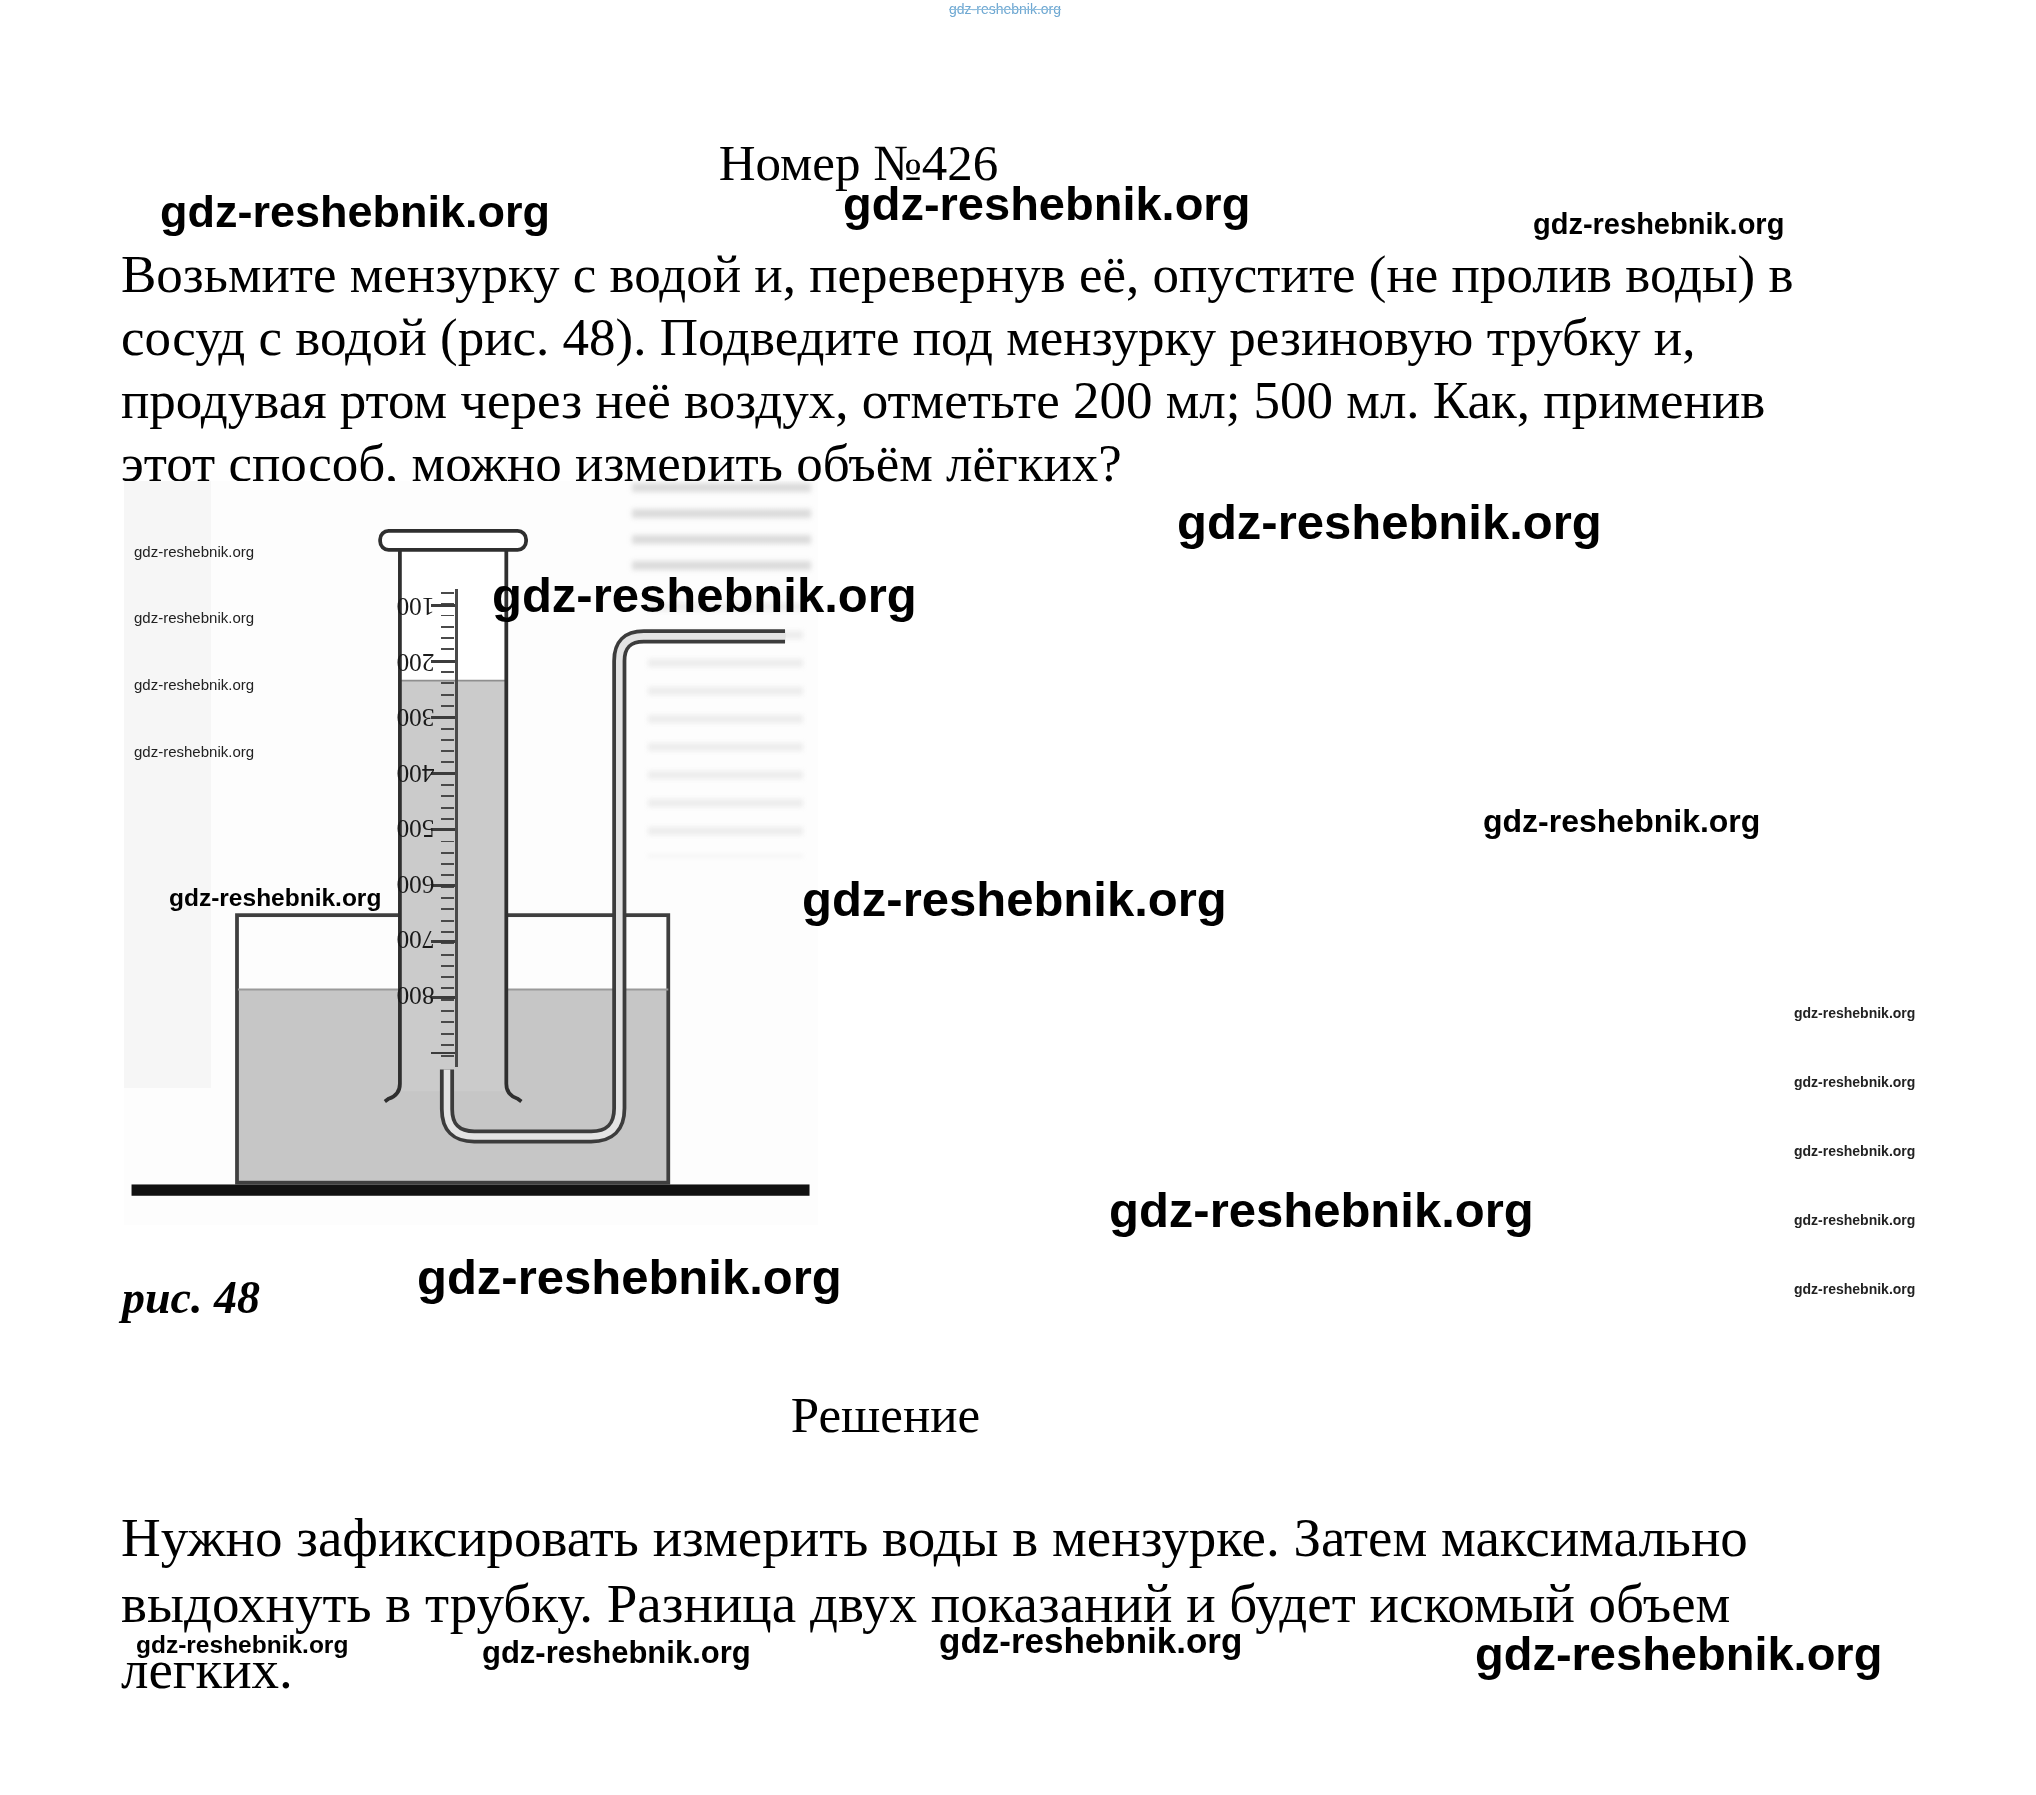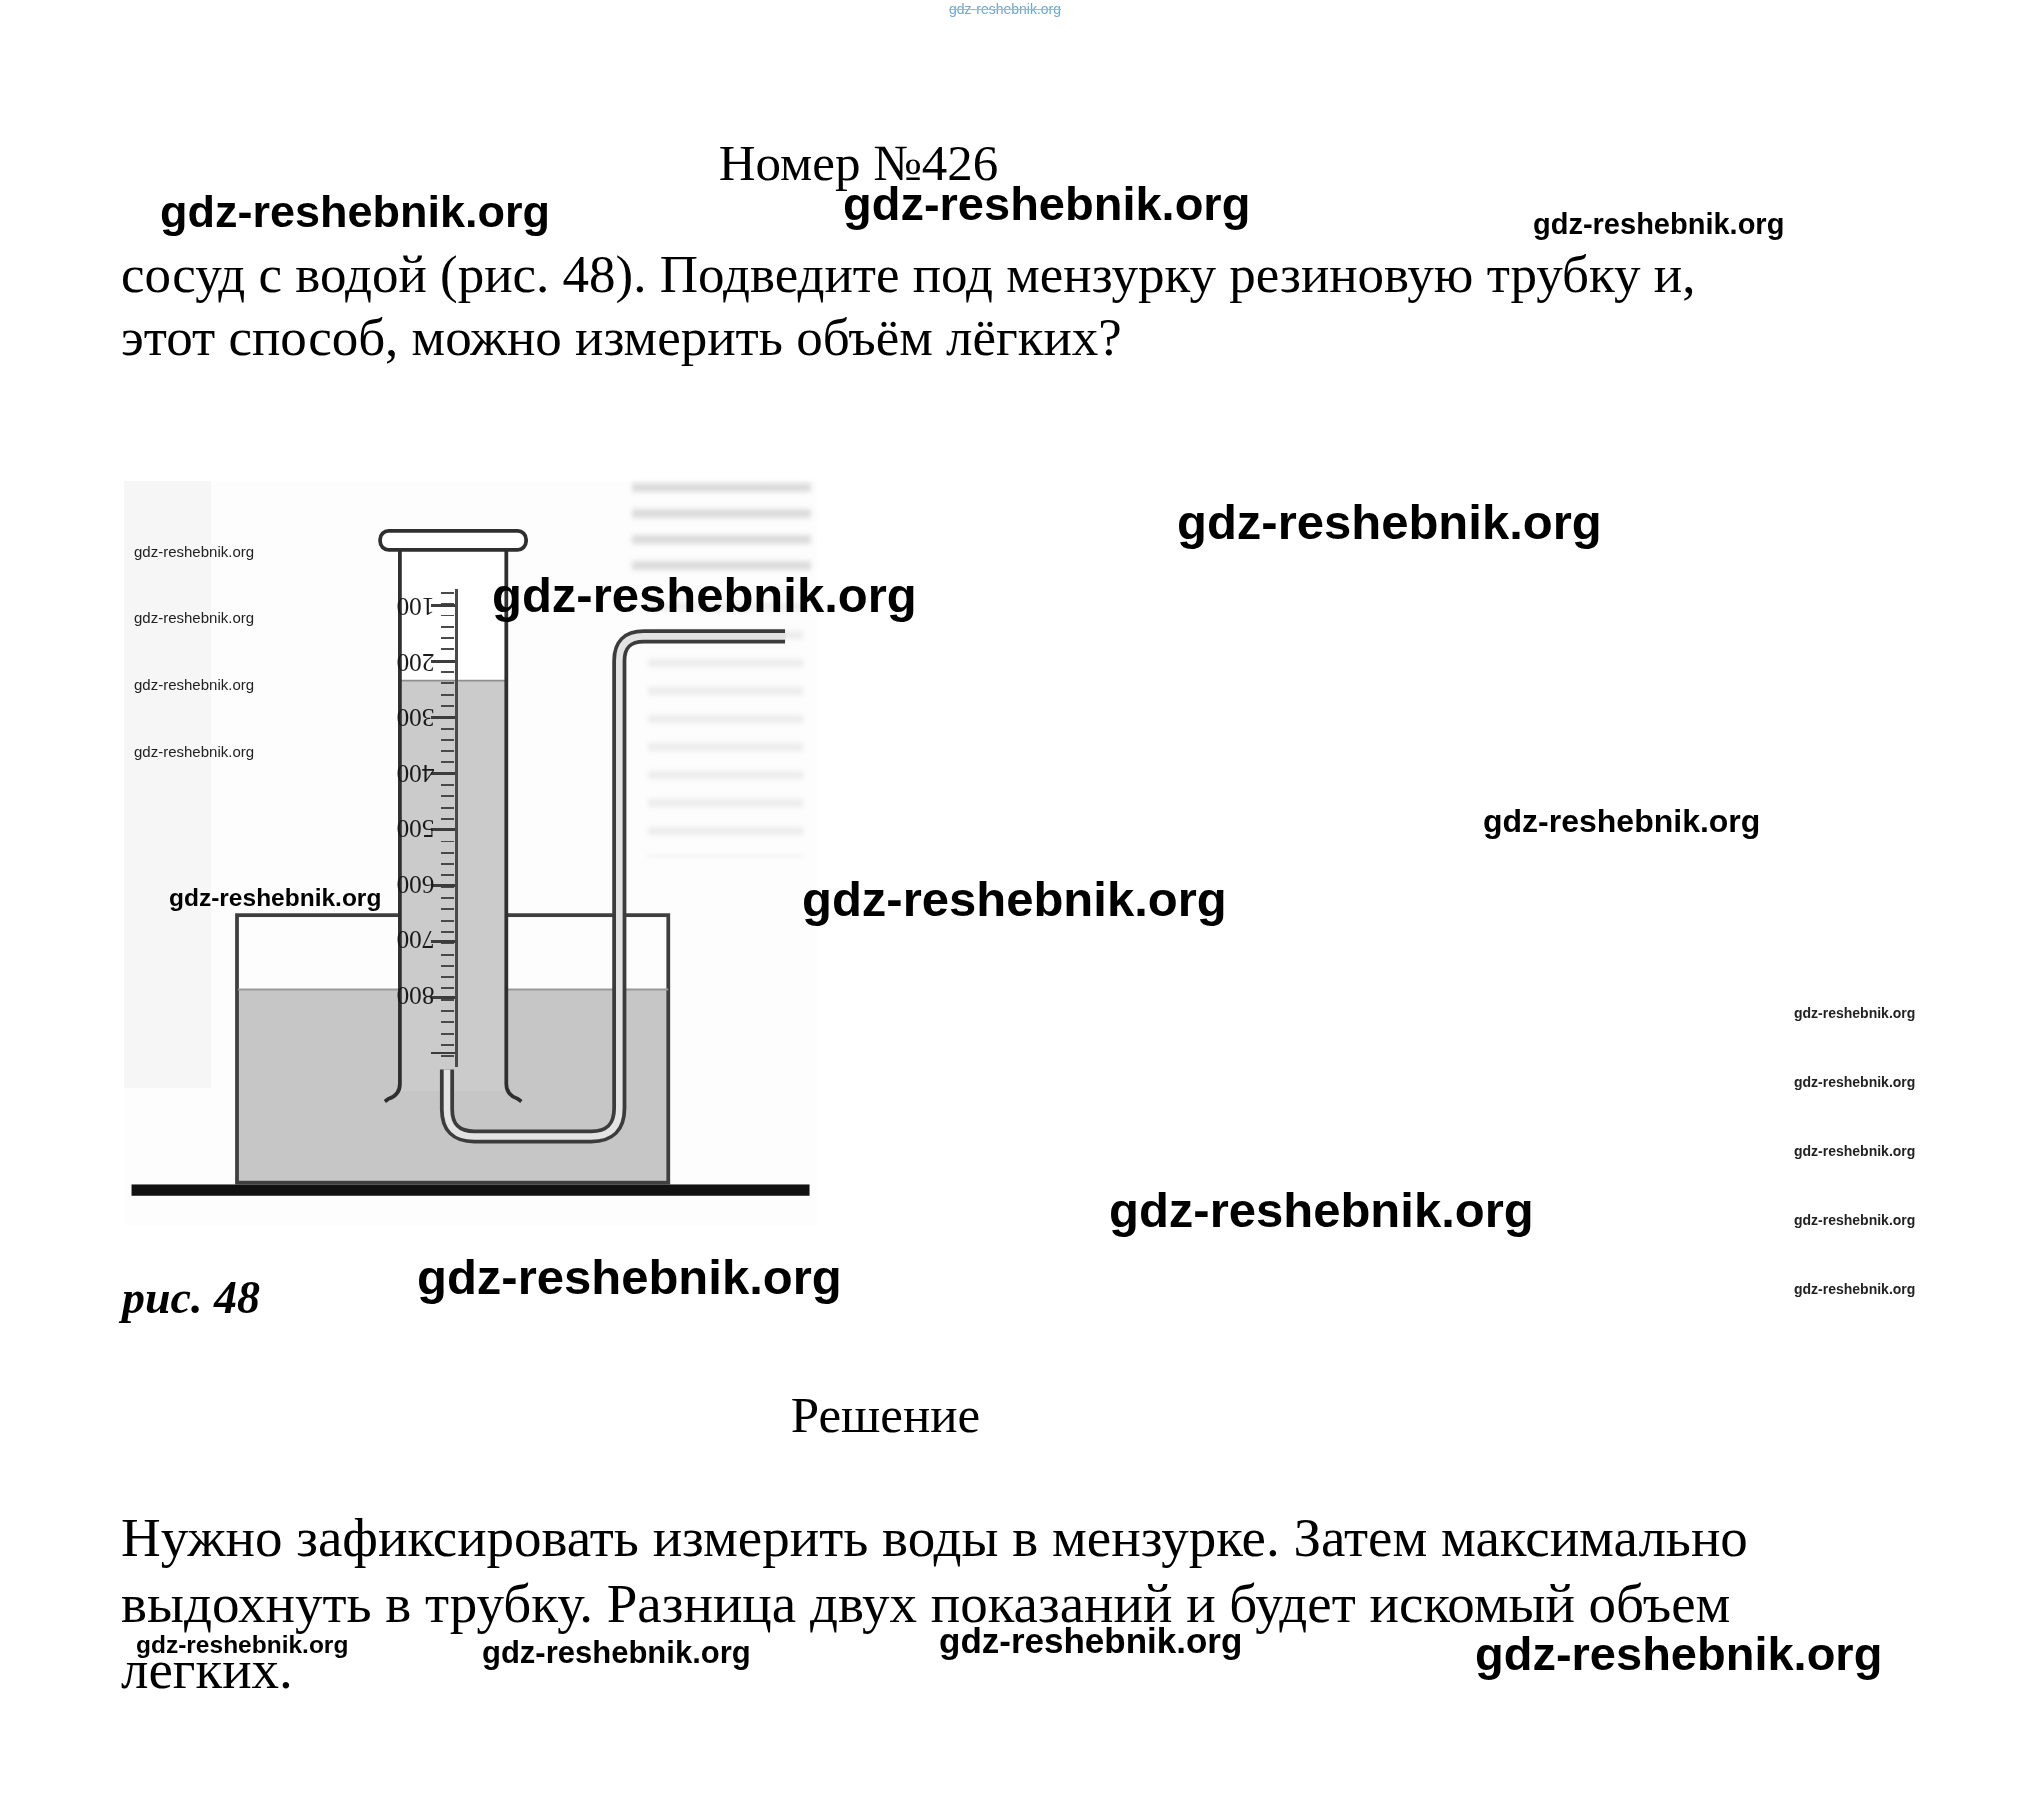--- a/index.html
+++ b/index.html
@@ -90,21 +90,23 @@
 
 <div class="wm wm-top">gdz-reshebnik.org</div>
 
 <div class="abs page-title">Номер №426</div>
 
 <div class="wm wm-a">gdz-reshebnik.org</div>
 <div class="wm wm-b">gdz-reshebnik.org</div>
 <div class="wm wm-c">gdz-reshebnik.org</div>
 
 <div class="abs problem-block">
+  <div class="nowrap">Возьмите мензурку с водой и, перевернув её, опустите (не пролив воды) в</div>
   <div class="nowrap">сосуд с водой (рис. 48). Подведите под мензурку резиновую трубку и,</div>
+  <div class="nowrap">продувая ртом через неё воздух, отметьте 200 мл; 500 мл. Как, применив</div>
   <div class="nowrap">этот способ, можно измерить объём лёгких?</div>
 </div>
 
 <div class="abs figure">
   <div class="fig-leftstrip"></div>
   <div class="artifact artifact-1"></div>
   <div class="artifact artifact-2"></div>
 
   <svg class="fig-svg" width="694" height="744" viewBox="0 0 737 790">
 

